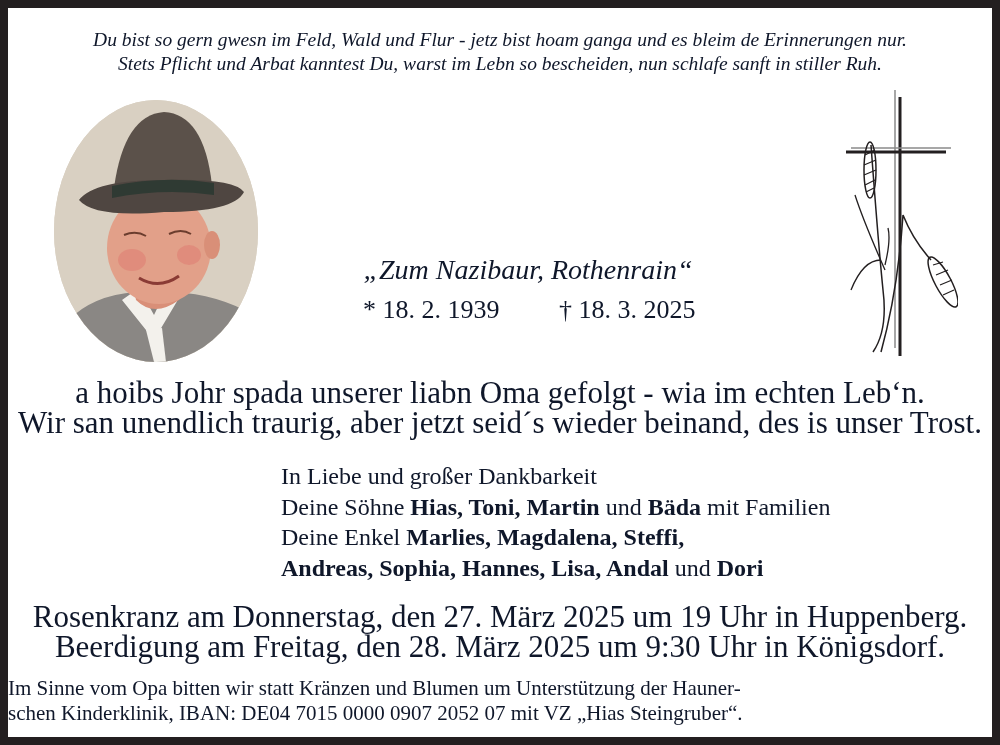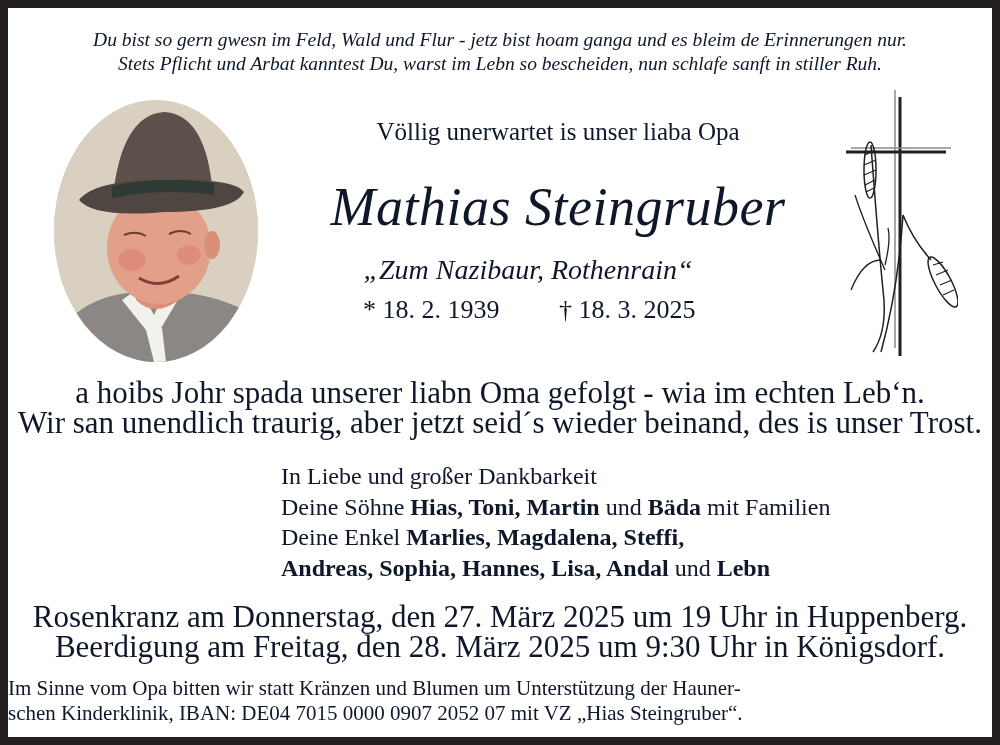--- a/index.html
+++ b/index.html
@@ -47,23 +47,21 @@
       <path d="M85 178 Q105 190 125 176" stroke="#8a3b35" stroke-width="3" fill="none"></path>
 
       <ellipse cx="158" cy="145" rx="8" ry="14" fill="#d98f78"></ellipse>
 
       <path d="M60 88 Q70 15 110 12 Q150 14 158 85 Z" fill="#5b514a"></path>
       <path d="M25 100 Q40 80 110 80 Q180 78 190 92 Q180 112 110 112 Q40 118 25 100 Z" fill="#4f4641"></path>
       <path d="M58 86 Q110 75 160 83 L160 95 Q110 88 58 98 Z" fill="#2f3a33"></path>
     </svg>
   </div>
 
-  <div class="headline">Völlig unerwartet is unser liaba Opa</div>
 
-  <div class="name">Mathias Steingruber</div>
 
   <div class="nickname">„Zum Nazibaur, Rothenrain“</div>
 
   <div class="dates">
     <span style="width:196px;">* 18. 2. 1939</span><span>† 18. 3. 2025</span>
   </div>
 
   <svg class="cross" viewBox="0 0 115 270">
 
     <line x1="52" y1="0" x2="52" y2="258" stroke="#8a8a8a" stroke-width="1.5"></line>
@@ -87,21 +85,21 @@
 
   <div class="para" style="top:370px;">
     <div>a hoibs Johr spada unserer liabn Oma gefolgt - wia im echten Leb‘n.</div>
     <div>Wir san unendlich traurig, aber jetzt seid´s wieder beinand, des is unser Trost.</div>
   </div>
 
   <div class="family">
     <div>In Liebe und großer Dankbarkeit</div>
     <div><span>Deine Söhne </span><b>Hias, Toni, Martin</b><span> und </span><b>Bäda</b><span> mit Familien</span></div>
     <div><span>Deine Enkel </span><b>Marlies, Magdalena, Steffi,</b></div>
-    <div><b>Andreas, Sophia, Hannes, Lisa, Andal</b><span> und </span><b>Lebn</b></div>
+    <div><b>Andreas, Sophia, Hannes, Lisa, Andal</b><span> und </span><b>Dori</b></div>
   </div>
 
   <div class="para" style="top:594px;">
     <div>Rosenkranz am Donnerstag, den 27. März 2025 um 19 Uhr in Huppenberg.</div>
     <div>Beerdigung am Freitag, den 28. März 2025 um 9:30 Uhr in Königsdorf.</div>
   </div>
 
   <div class="bottom">
     <div>Im Sinne vom Opa bitten wir statt Kränzen und Blumen um Unterstützung der Hauner-</div>
     <div>schen Kinderklinik, IBAN: DE04 7015 0000 0907 2052 07 mit VZ „Hias Steingruber“.</div>

